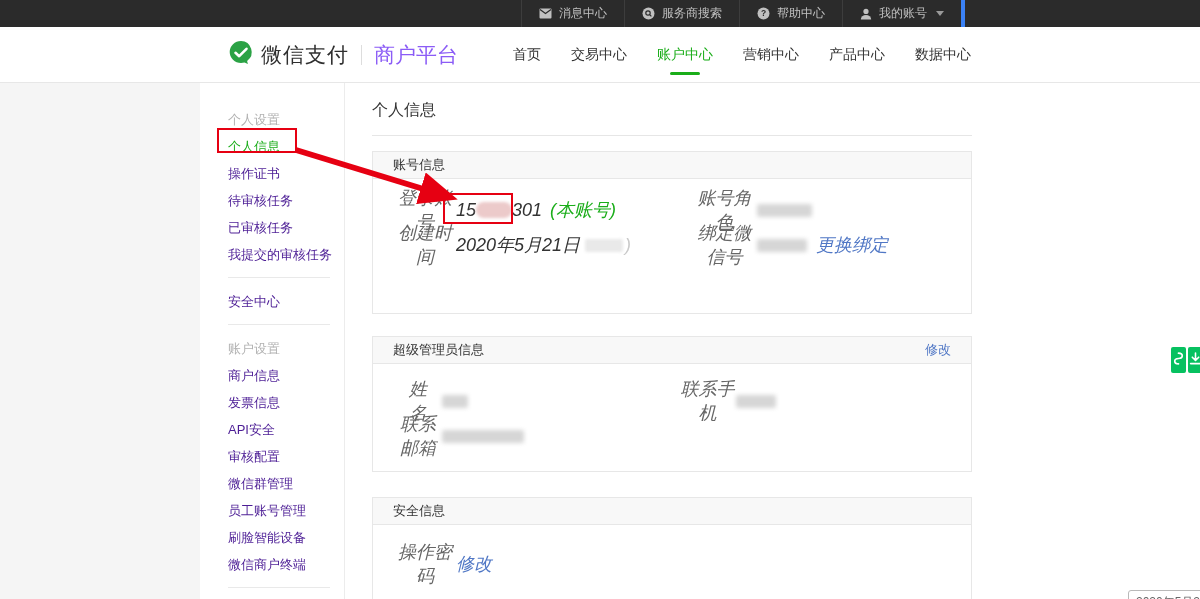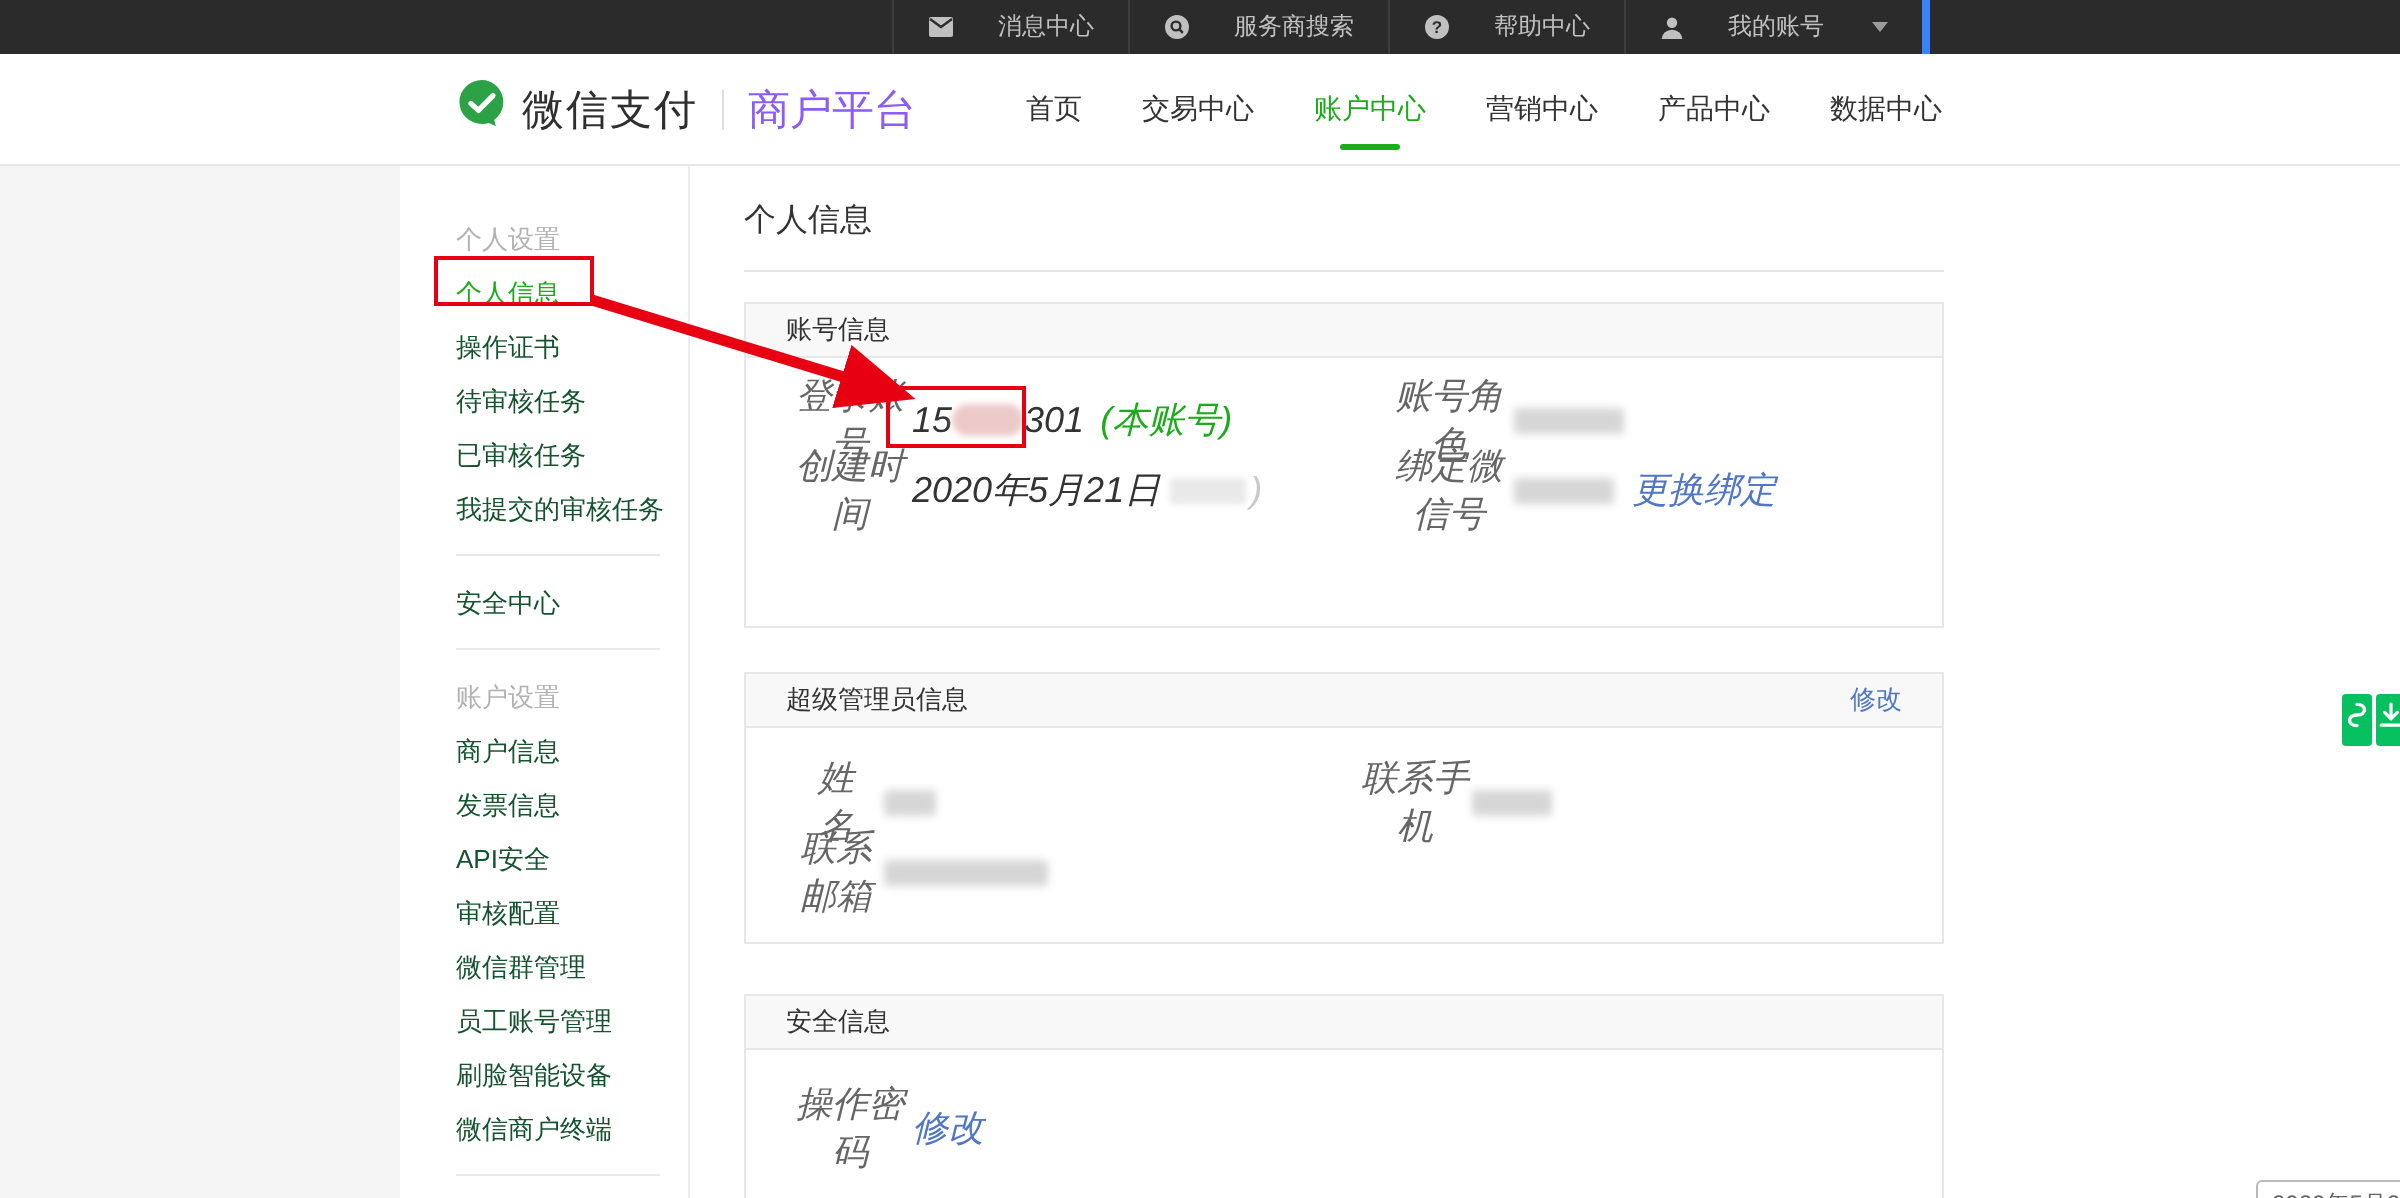--- a/index.html
+++ b/index.html
@@ -7,21 +7,21 @@
   body {
     position:relative; overflow:hidden; background:#fff;
     font-family:"Liberation Sans","DejaVu Sans",sans-serif; color:#333;
   }
   
   .topbar {
     position:absolute; top:0; left:0; right:0; height:27px; background:#2b2b2b;
     display:flex; justify-content:flex-end; padding-right:235px;
   }
   .topbar-item {
-    display:flex; align-items:center; gap:22px; padding:0 17px;
+    display:flex; align-items:center; gap:7px; padding:0 17px;
     color:#c0c0c0; font-size:12px; border-left:1px solid #3d3d3d; cursor:pointer;
   }
   .topbar-item:last-child { border-right:4px solid #3b82f6; }
   .topbar-item svg { display:block; }
   .caret { width:0; height:0; border-left:4px solid transparent; border-right:4px solid transparent; border-top:5px solid #9a9a9a; margin-left:2px; }
   
   .header {
     position:absolute; top:27px; left:0; right:0; height:56px; background:#fff;
     border-bottom:1px solid #e7e7e7;
   }
@@ -39,21 +39,21 @@
     content:""; position:absolute; left:50%; transform:translateX(-50%);
     bottom:7px; width:30px; height:3px; background:#1aad19; border-radius:2px;
   }
   
   .left-strip { position:absolute; top:83px; left:0; width:200px; bottom:0; background:#f5f5f5; }
   .sidebar {
     position:absolute; top:83px; left:200px; width:145px; bottom:0; background:#fff;
     border-right:1px solid #ececec; padding:23px 0 0 28px; font-size:13px;
   }
   .side-header { color:#b2b2b2; height:27px; line-height:27px; }
-  .side-item { color:#14532d; height:27px; line-height:27px; cursor:pointer; }
+  .side-item { color:#4c1d95; height:27px; line-height:27px; cursor:pointer; }
   .side-item.active { color:#1aad19; }
   .side-divider { width:102px; border-top:1px solid #e9e9e9; margin:9px 0 10px; }
   
   .main { position:absolute; left:372px; top:83px; width:600px; }
   .page-title { font-size:16px; font-weight:400; color:#333; margin:17px 0 14px; }
   .title-rule { border:none; border-top:1px solid #e6e6e6; }
   .card { border:1px solid #e7e7e7; margin-top:15px; background:#fff;text-align:center; }
   .card-header {
     height:27px; line-height:26px; background:#f8f8f8; border-bottom:1px solid #e7e7e7;
     padding:0 20px; font-size:13px; color:#333; display:flex; justify-content:space-between;

